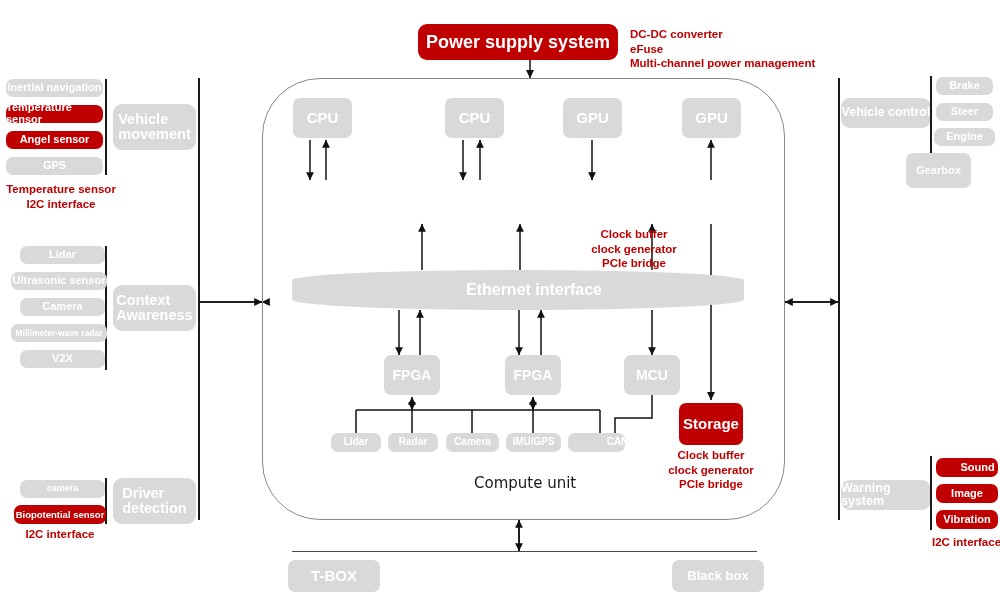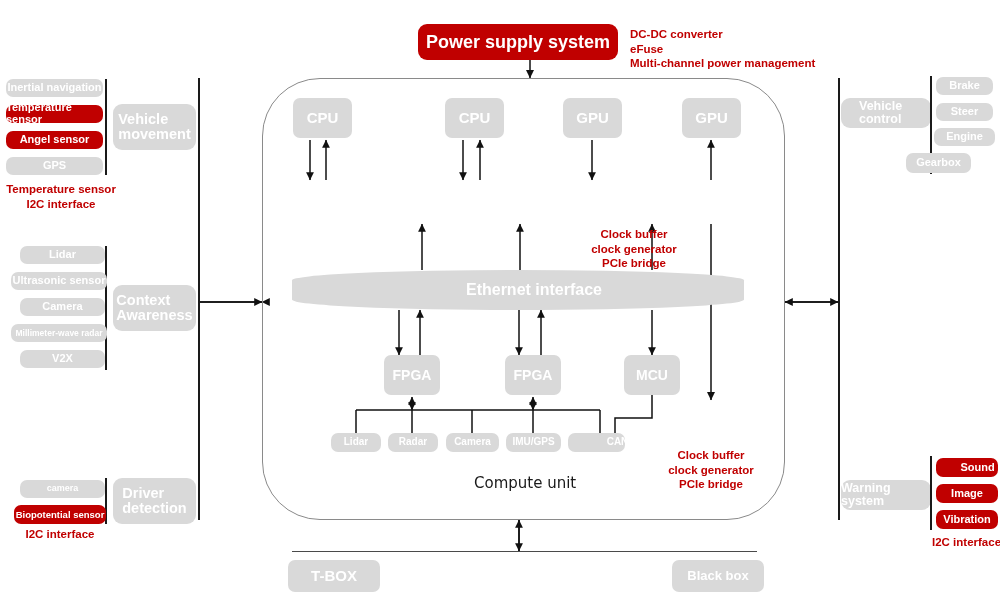--- a/index.html
+++ b/index.html
@@ -219,20 +219,23 @@
   <div class="node chip" style="left:446px; top:433px; width:53px; height:19px;">
     <span>Camera</span>
   </div>
   <div class="node chip" style="left:506px; top:433px; width:55px; height:19px;">
     <span>IMU/GPS</span>
   </div>
   <div class="node chip" style="left:568px; top:433px; width:57px; height:19px;padding-left:42px;">
     <span>CAN</span>
   </div>
 
+  <div class="node red" style="left:679px; top:403px; width:64px; height:42px; font-size:15px;">
+    <span>Storage</span>
+  </div>
   <div class="ann center" style="left:653px; top:448px; width:116px;">Clock buffer
 clock generator
 PCIe bridge</div>
 
   <div class="spine" style="left:198px; top:78px; height:442px;"></div>
 
   <div class="node group-label" style="left:113px; top:104px; width:83px; height:46px;">
     <span>Vehicle
 movement</span>
   </div>
@@ -284,35 +287,35 @@
   <div class="node chip chip-lg" style="left:20px; top:480px; width:85px; height:18px; font-size:9px;">
     <span>camera</span>
   </div>
   <div class="node chip red" style="left:14px; top:505px; width:92px; height:19px; font-size:9.5px;">
     <span>Biopotential sensor</span>
   </div>
   <div class="ann center" style="left:4px; top:527px; width:112px;">I2C interface</div>
 
   <div class="spine" style="left:838px; top:78px; height:442px;"></div>
 
-  <div class="node group-label" style="left:841px; top:98px; width:90px; height:30px; font-size:12.5px;padding-left:18px;">
+  <div class="node group-label" style="left:841px; top:98px; width:90px; height:30px; font-size:12.5px;">
     <span>Vehicle control</span>
   </div>
   <div class="spine" style="left:930px; top:76px; height:98px; background:#1a1a1a;"></div>
 
   <div class="node chip chip-lg" style="left:936px; top:77px; width:57px; height:18px;">
     <span>Brake</span>
   </div>
   <div class="node chip chip-lg" style="left:936px; top:103px; width:57px; height:18px;">
     <span>Steer</span>
   </div>
   <div class="node chip chip-lg" style="left:934px; top:128px; width:61px; height:18px;">
     <span>Engine</span>
   </div>
-  <div class="node chip chip-lg" style="left:906px; top:153px; width:65px; height:20px;">
+  <div class="node chip chip-lg" style="left:906px; top:153px; width:65px; height:35px;">
     <span>Gearbox</span>
   </div>
 
   <div class="node group-label" style="left:841px; top:480px; width:90px; height:30px; font-size:12.5px;">
     <span>Warning system</span>
   </div>
   <div class="spine" style="left:930px; top:456px; height:74px; background:#1a1a1a;"></div>
 
   <div class="node chip chip-lg red" style="left:936px; top:458px; width:62px; height:19px;padding-left:21px;">
     <span>Sound</span>

